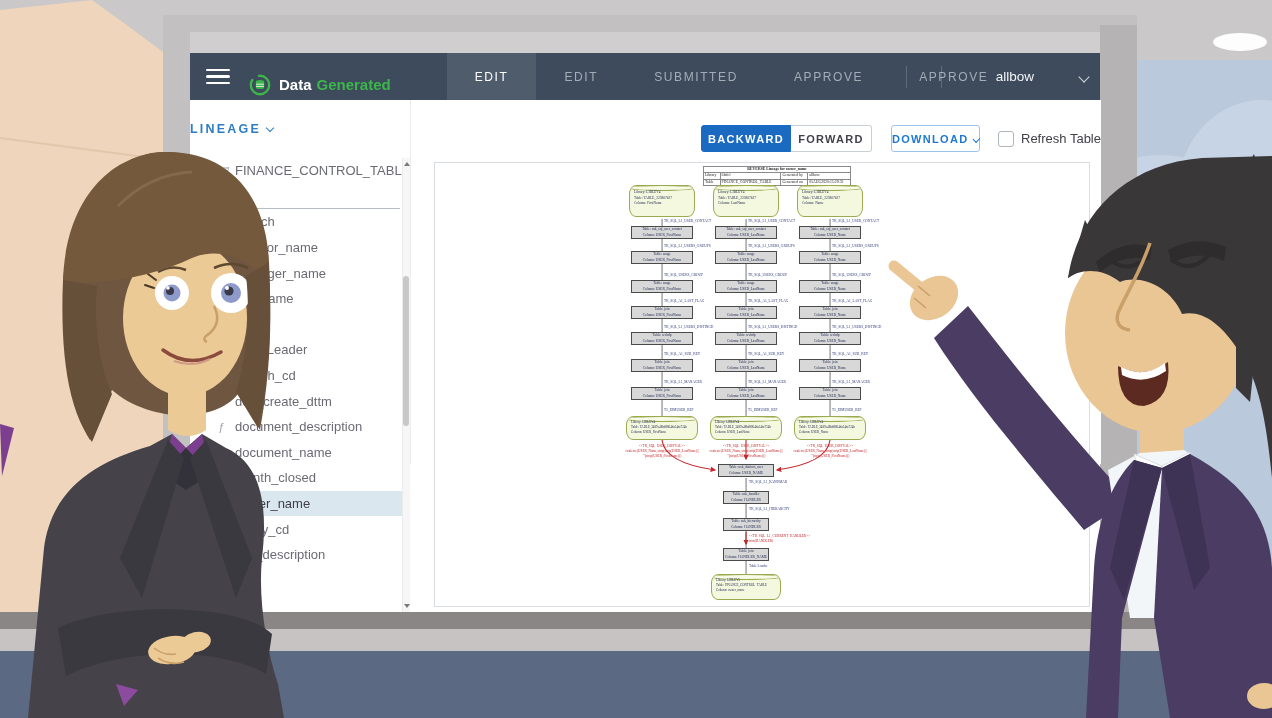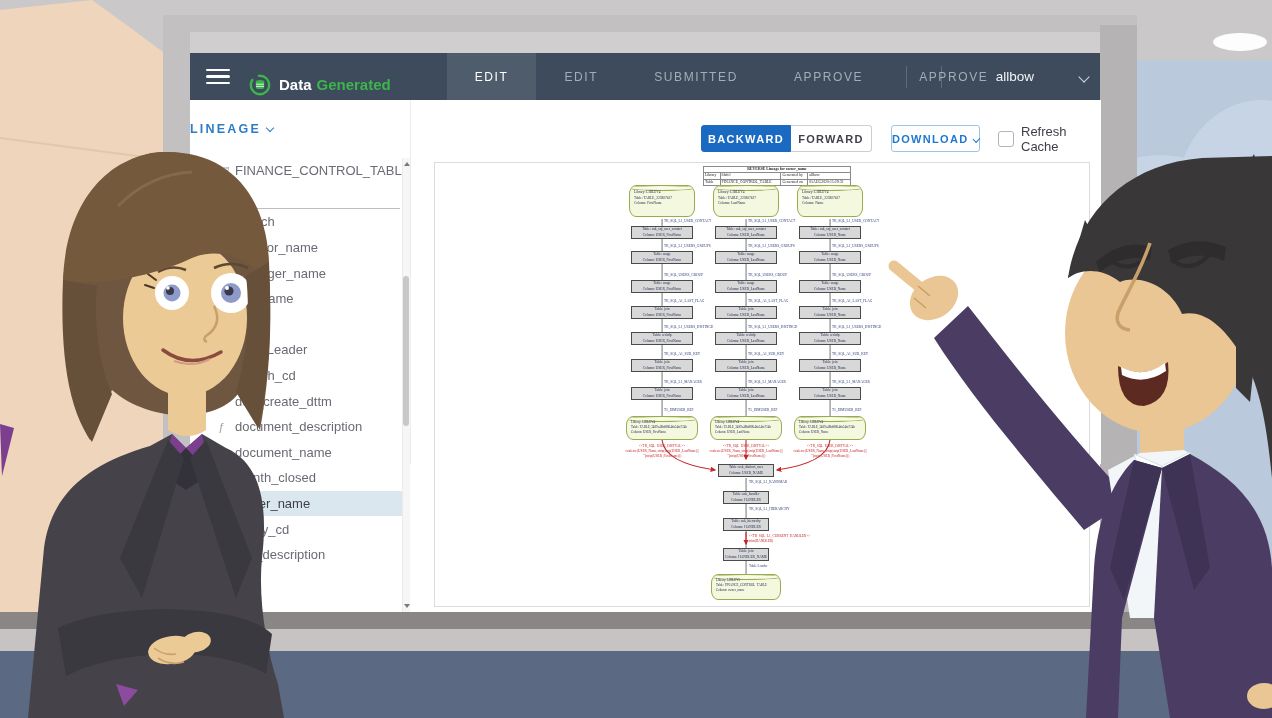--- a/index.html
+++ b/index.html
@@ -193,21 +193,21 @@
     </div>
 
     <div id="main">
       <div class="btn" id="btn-backward">BACKWARD</div>
       <div class="btn" id="btn-forward">FORWARD</div>
       <div class="btn" id="btn-download">
         <span>DOWNLOAD</span>
           <span class="caret"></span>
       </div>
       <div id="refresh-box"></div>
-      <div id="refresh-label">Refresh Cache</div>
+      <div id="refresh-label">Refresh Table</div>
 
       <div id="panel">
         <svg class="overlay" width="654" height="443" viewBox="0 0 654 443">
           <defs>
             <marker id="ra" markerWidth="5" markerHeight="5" refX="4" refY="2.5" orient="auto">
                 <path d="M0,0 L5,2.5 L0,5 Z" fill="#c4272b"></path>
               </marker>
           </defs>
           <rect x="226.6" y="56" width="0.9" height="197" fill="#666"></rect>
           <rect x="310.6" y="56" width="0.9" height="197" fill="#666"></rect>

